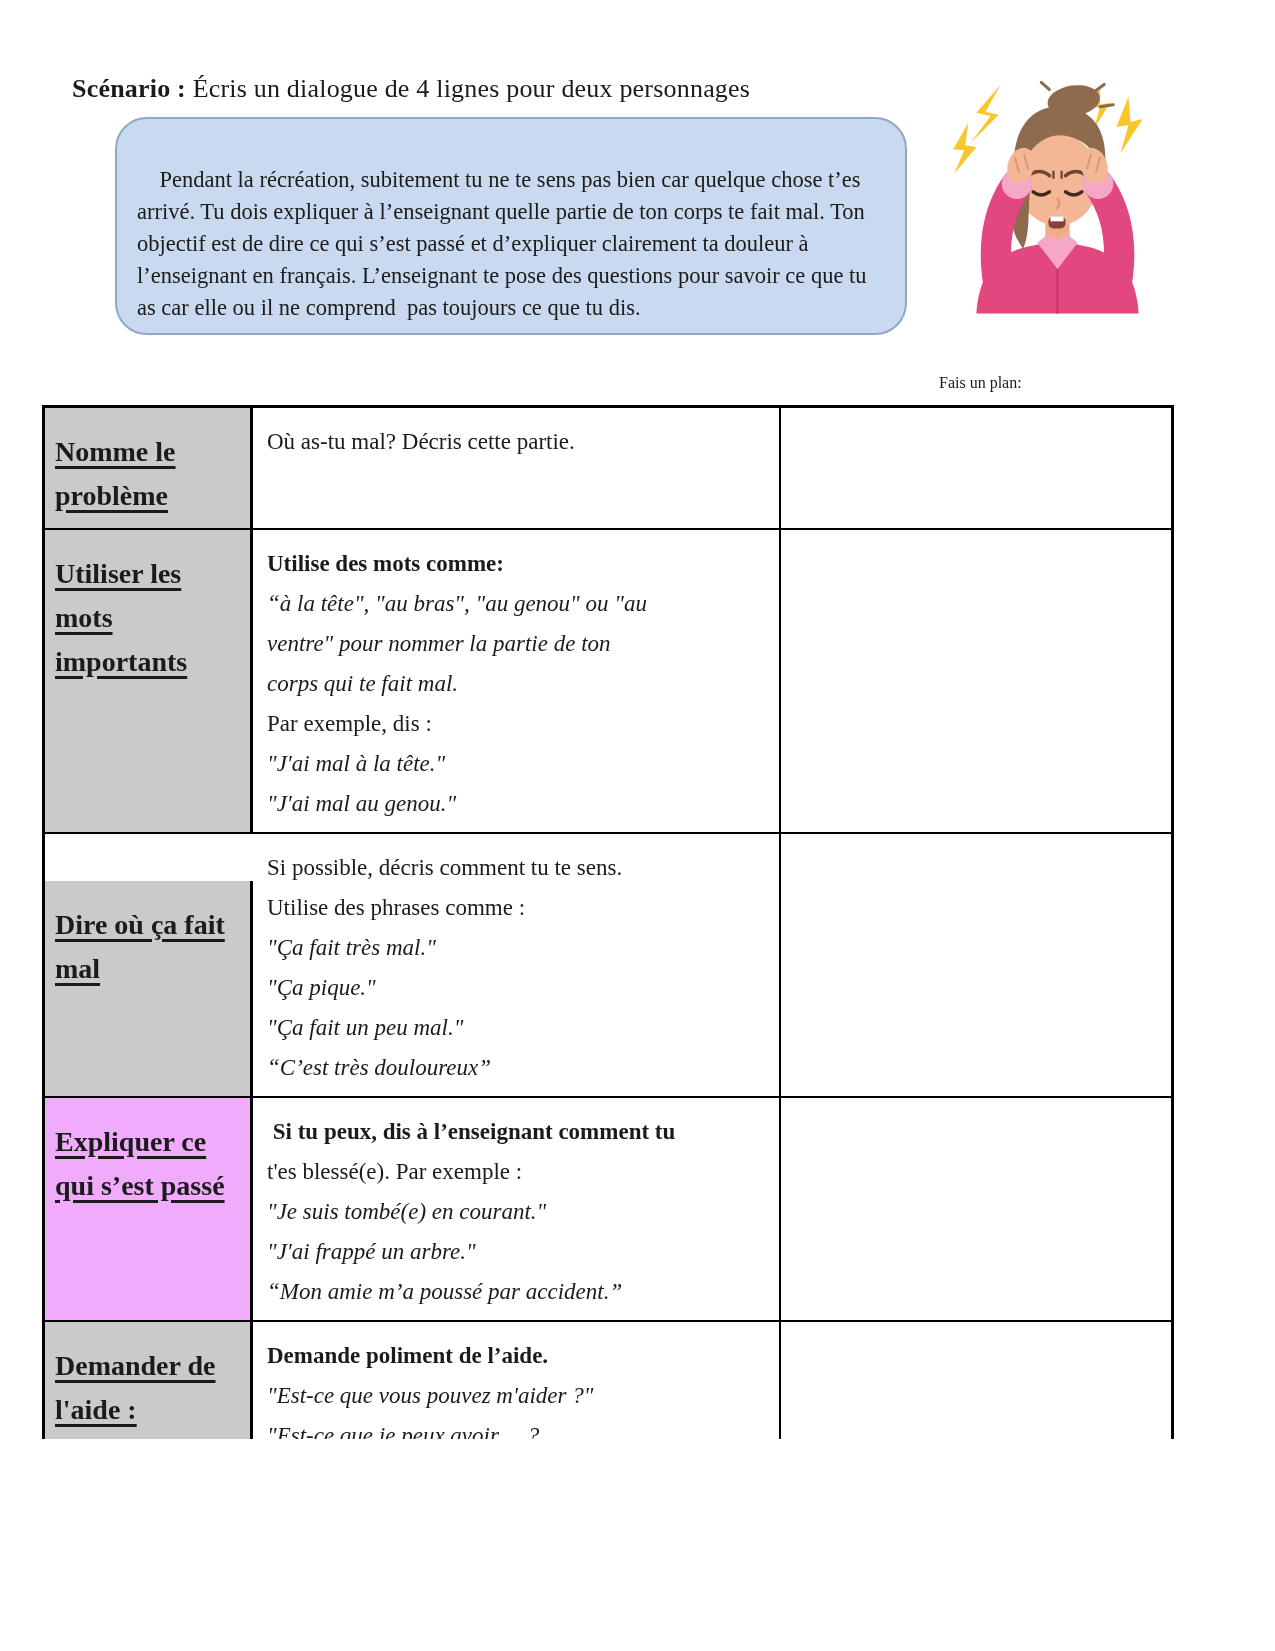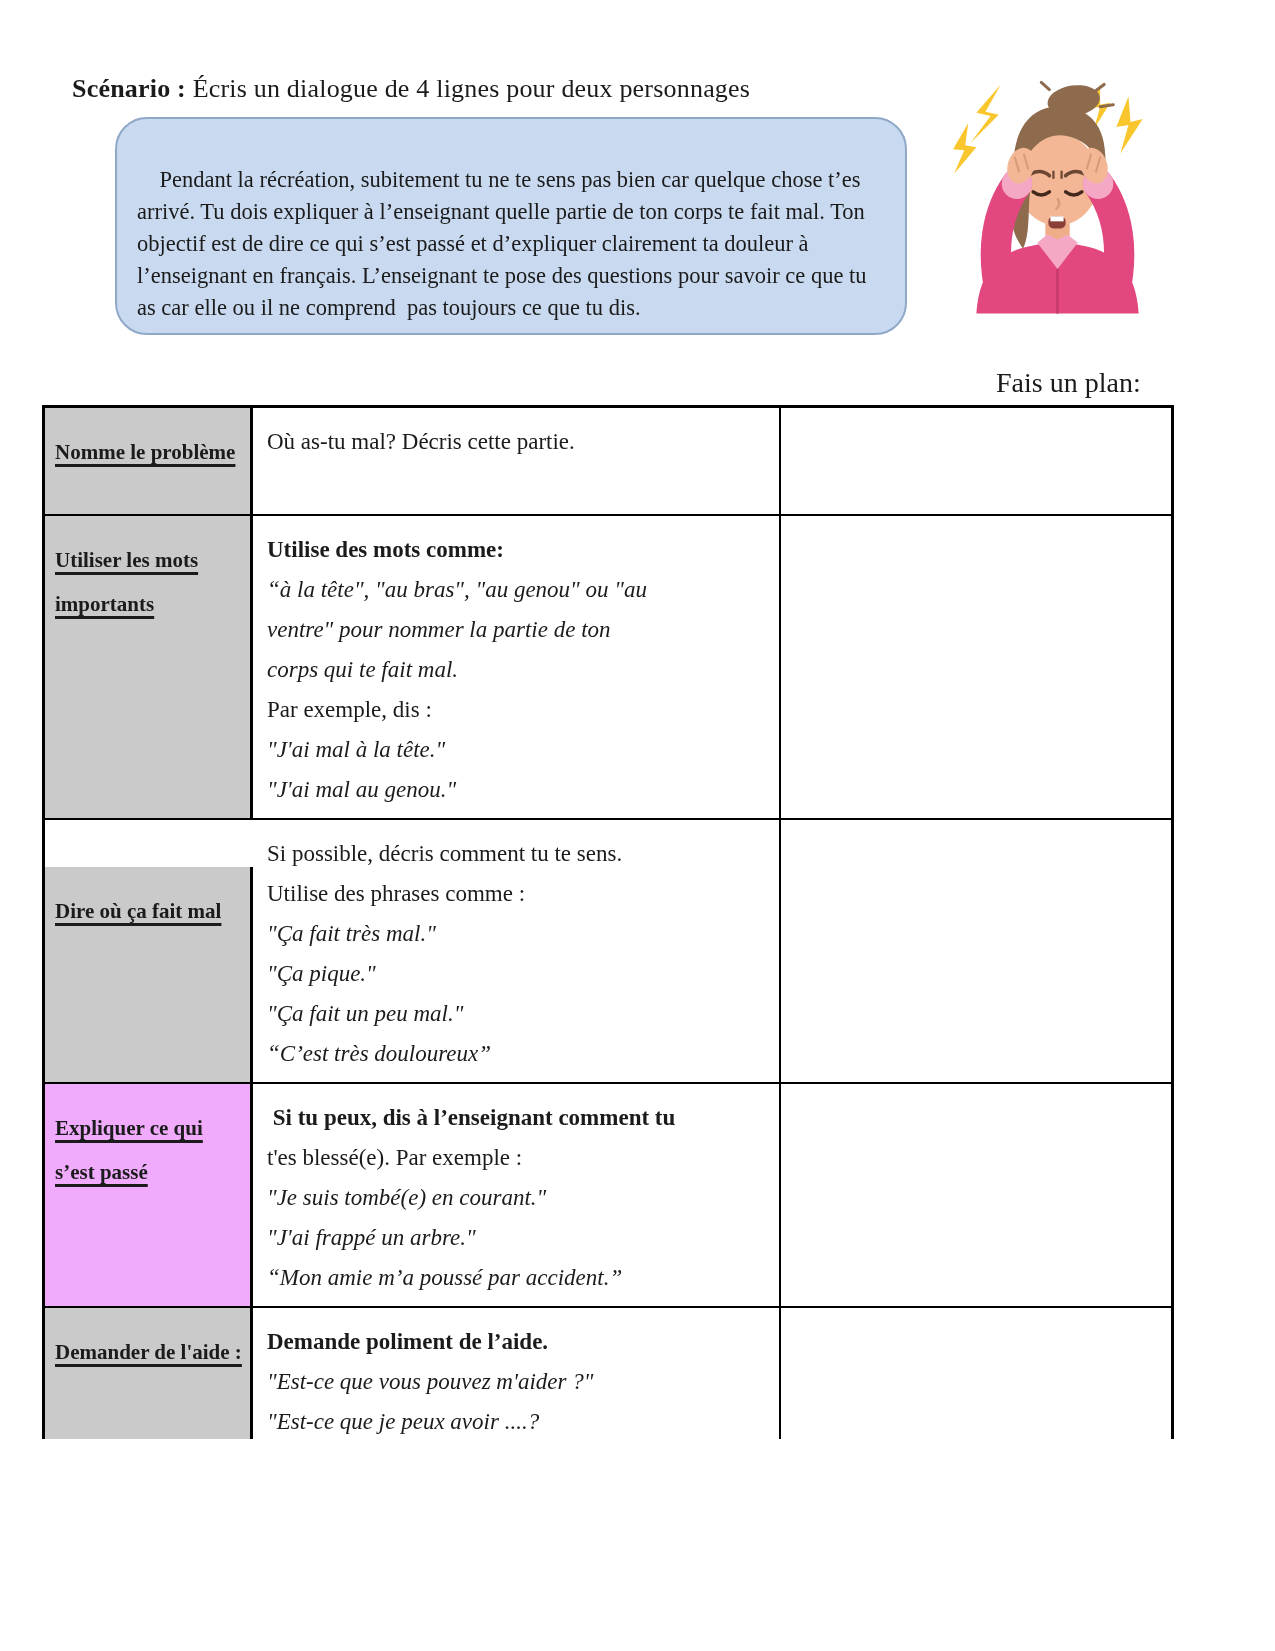--- a/index.html
+++ b/index.html
@@ -25,22 +25,22 @@
     border-radius:32px;
     padding:13px 22px 0 20px;
     font-size:22.5px;line-height:32px;
     white-space:pre-wrap;
   }
   .illustration{
     position:absolute;left:948px;top:80px;
     width:218px;height:234px;
   }
   .plan-label{
-    position:absolute;left:996px;top:368px;
-    font-size:28px;line-height:30px;
+    position:absolute;left:939px;top:368px;
+    font-size:16px;line-height:30px;
   }
   .plan-table{
     position:absolute;left:42px;top:405px;
     width:1132px;
     box-sizing:border-box;
     border:3px solid #000;
     border-bottom-width:6px;
     background:#fff;
   }
   .t-row{display:flex;align-items:stretch;border-top:2.5px solid #000;}
@@ -48,21 +48,21 @@
   .t-row:nth-child(1){min-height:106px;}
   .t-row:nth-child(2){min-height:297px;}
   .t-row:nth-child(3){min-height:261px;}
   .t-row:nth-child(4){min-height:216px;}
   .t-row:nth-child(5){min-height:143px;}
   .cell-header{
     flex:0 0 208px;width:208px;box-sizing:border-box;
     background:#cacaca;
     border-right:3px solid #000;
     padding:22px 8px 10px 10px;
-    font-size:21px;font-weight:700;line-height:44px;
+    font-size:28px;font-weight:700;line-height:44px;
   }
   .header-text{
     text-decoration:underline;
     text-decoration-thickness:2.5px;
     text-underline-offset:5px;
   }
   .cell-content{
     flex:0 0 528px;width:528px;box-sizing:border-box;
     border-right:2.5px solid #000;
     padding:14px 8px 8px 14px;

